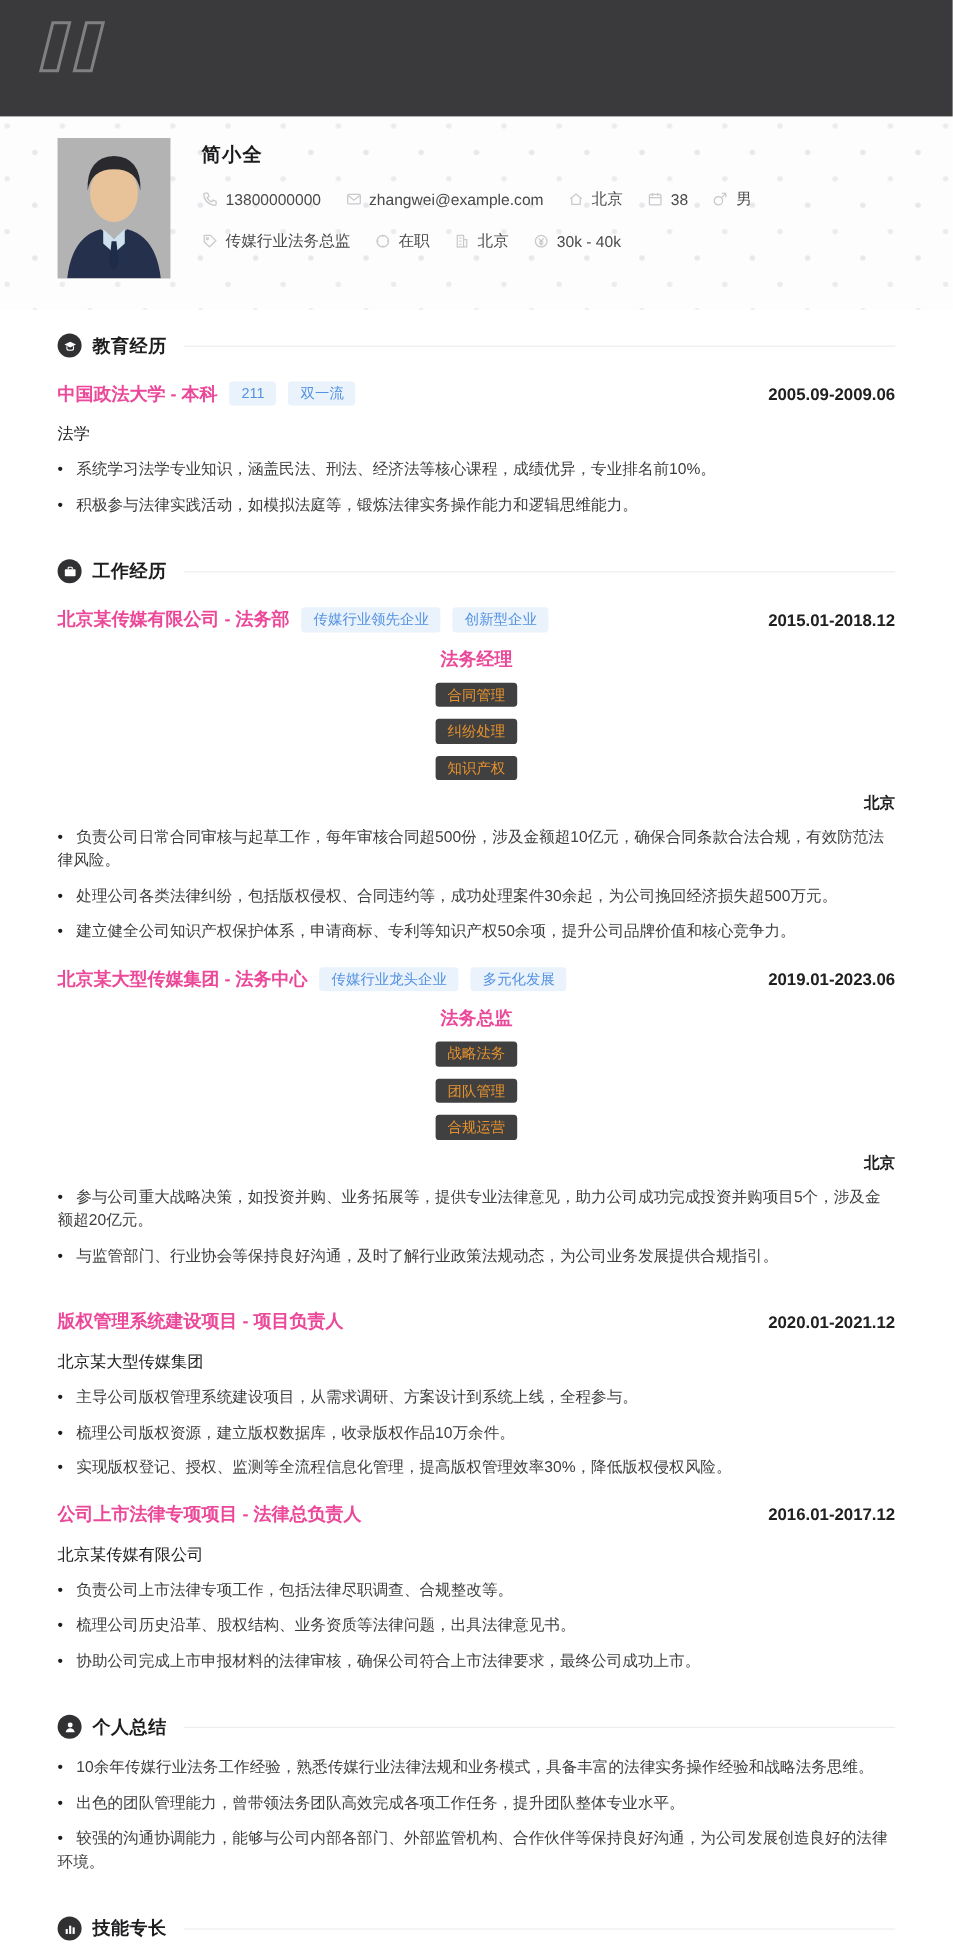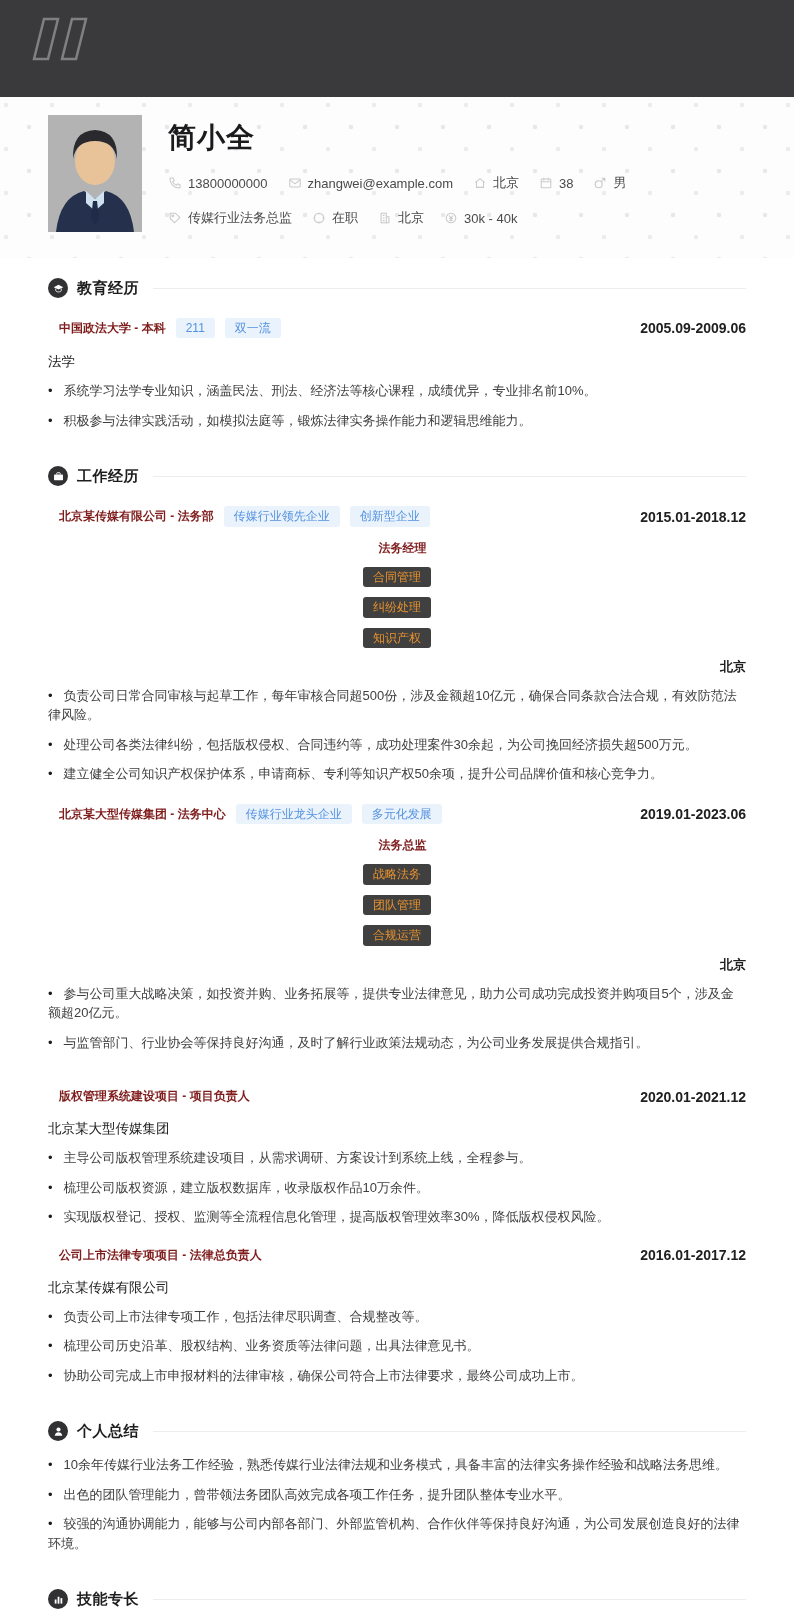--- a/index.html
+++ b/index.html
@@ -20,39 +20,39 @@
       radial-gradient(circle,#ececef 2px,transparent 2.6px);
     background-size:46px 44px,46px 44px;
     background-position:6px 8px,29px 30px;
   }
   .container { margin:0 48px; }
   .profile { display:flex; gap:26px; }
   .avatar {
     width:94px; height:117px; background:#aeaeae; overflow:hidden; flex:none;
   }
   .p-info { padding-top:4px; }
-  .p-name { font-size:28px; font-weight:700; color:#1b1b1d; letter-spacing:1px; }
+  .p-name { font-size:16px; font-weight:700; color:#1b1b1d; letter-spacing:1px; }
   .c-row { display:flex; align-items:center; gap:20px; margin-top:17px; }
   .c-item { display:flex; align-items:center; gap:6px; font-size:13px; color:#4a4a4a; }
   .ci { width:14px; height:14px; stroke:#c9c9cb; fill:none; stroke-width:1.2; flex:none; }
   
   .section { margin-top:36px; }
   .section.first { margin-top:20px; }
   .sec-head { display:flex; align-items:center;font-family:Liberation Mono, monospace; }
   .sec-ic {
     width:20px; height:20px; border-radius:50%; background:#313134;
     display:flex; align-items:center; justify-content:center; flex:none;
   }
   .sec-ic svg { width:11px; height:11px; }
   .sec-title { font-size:15px; font-weight:700; color:#1d1d1f; margin-left:9px; letter-spacing:.5px; }
   .sec-line { flex:1; height:1px; background:#ededee; margin-left:14px; }
   
   .e-row { display:flex; align-items:center; gap:10px; margin-top:20px; }
   .e-row.tight { margin-top:13px;flex-direction:column; }
-  .e-name { font-size:12px; font-weight:700; color:#7f1d1d;margin-left:11px; }
+  .e-name { font-size:15px; font-weight:700; color:#ec4899; }
   .e-date { margin-left:auto; font-size:14px; font-weight:700; color:#202022; }
   .e-loc  { margin-left:auto; font-size:13px; font-weight:700; color:#202022; }
   .tag { font-size:12px; padding:3px 10px; border-radius:3px; line-height:1.2; }
   .tag.blue  { color:#5392e0; background:#eaf2fc; }
   .tag.orange{ color:#e8922d; background:#404040; }
   .sub-name { font-size:13.5px; font-weight:400; color:#202022; margin-top:15px; }
   
   .bullets { margin-top:7px; }
   .bullet { font-size:13px; color:#3e3e40; line-height:1.5; margin-top:10px; }
   .bullet .dot { font-size:13px; color:#1c1c1c; margin-right:11px; }

